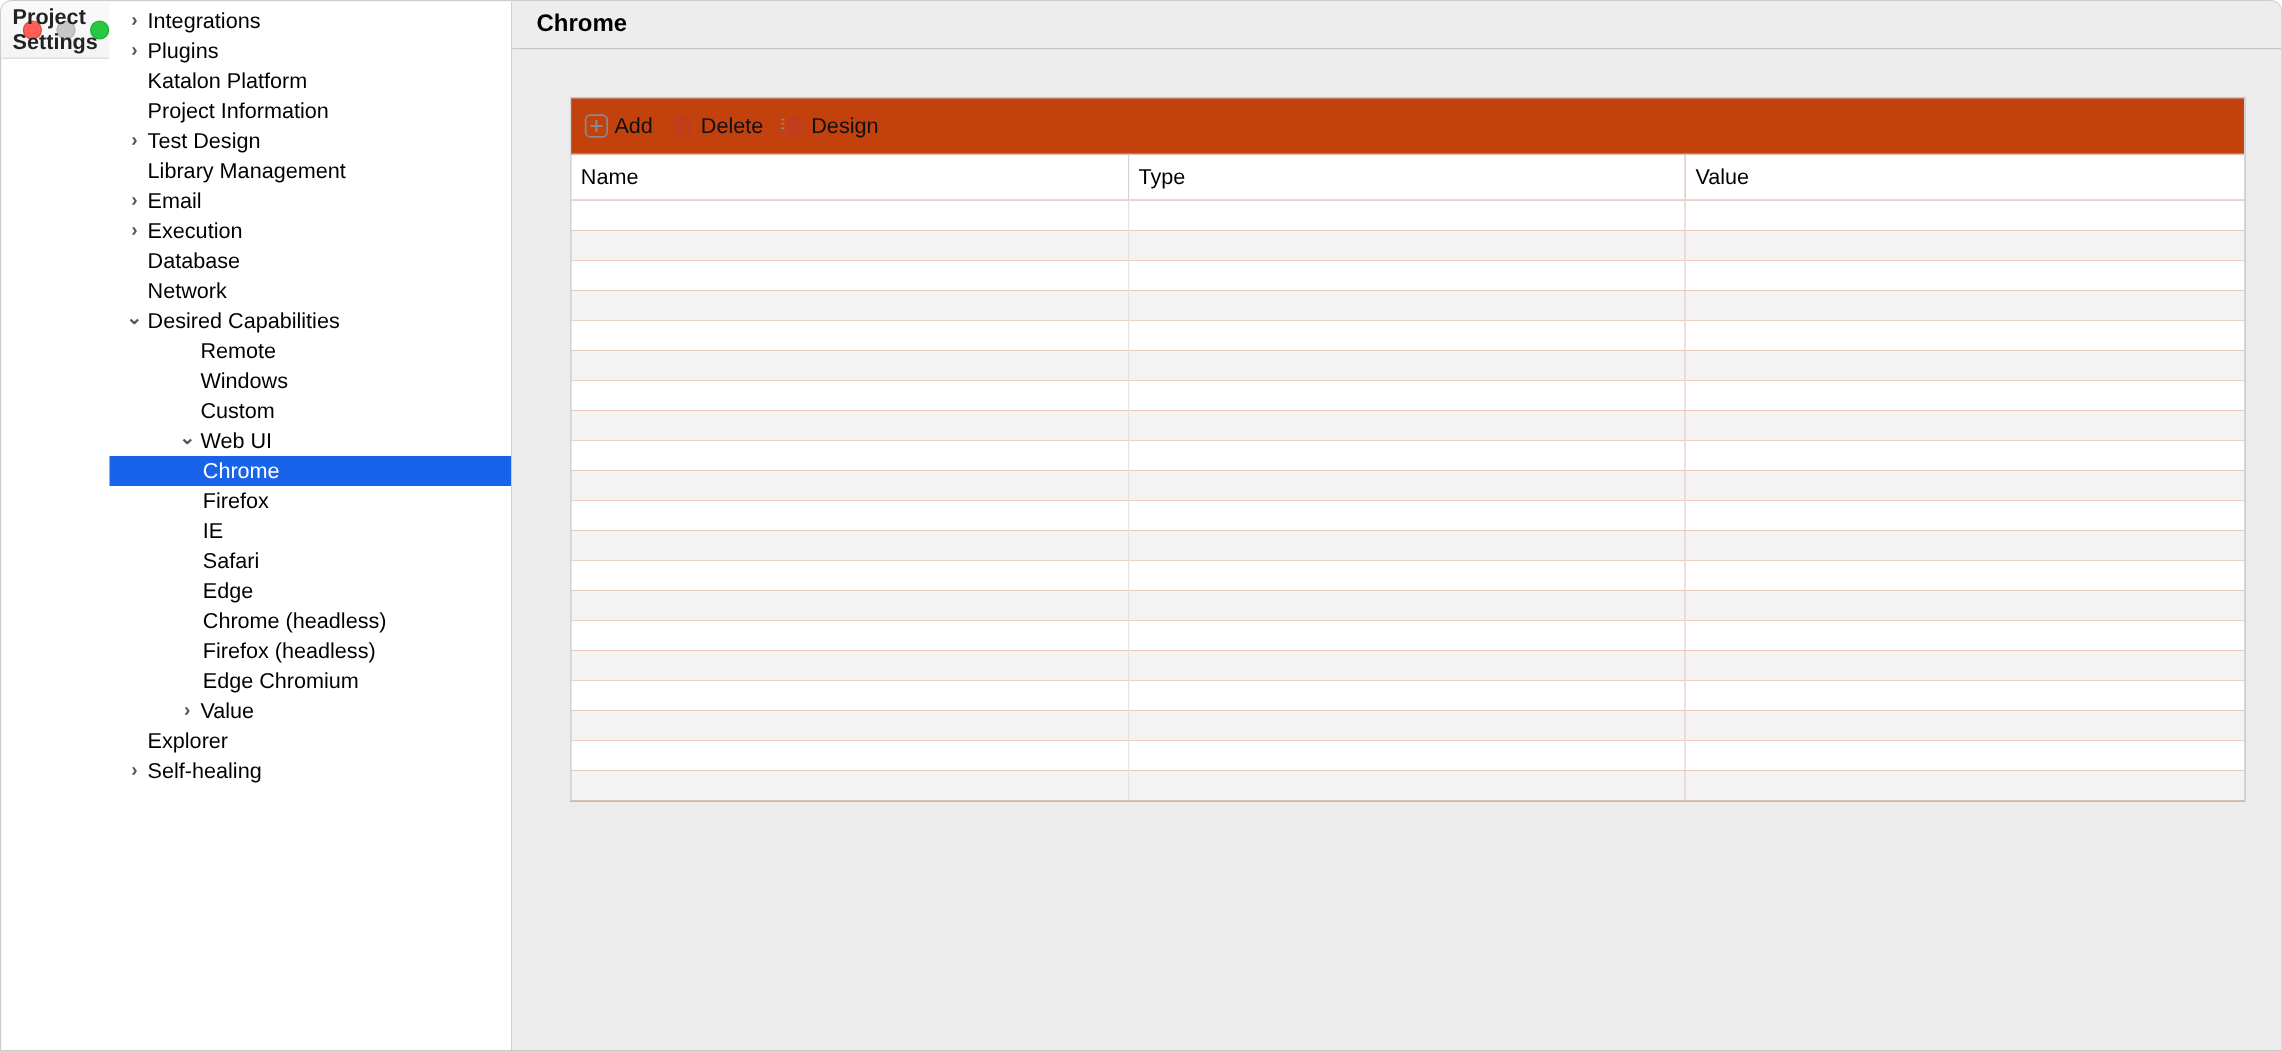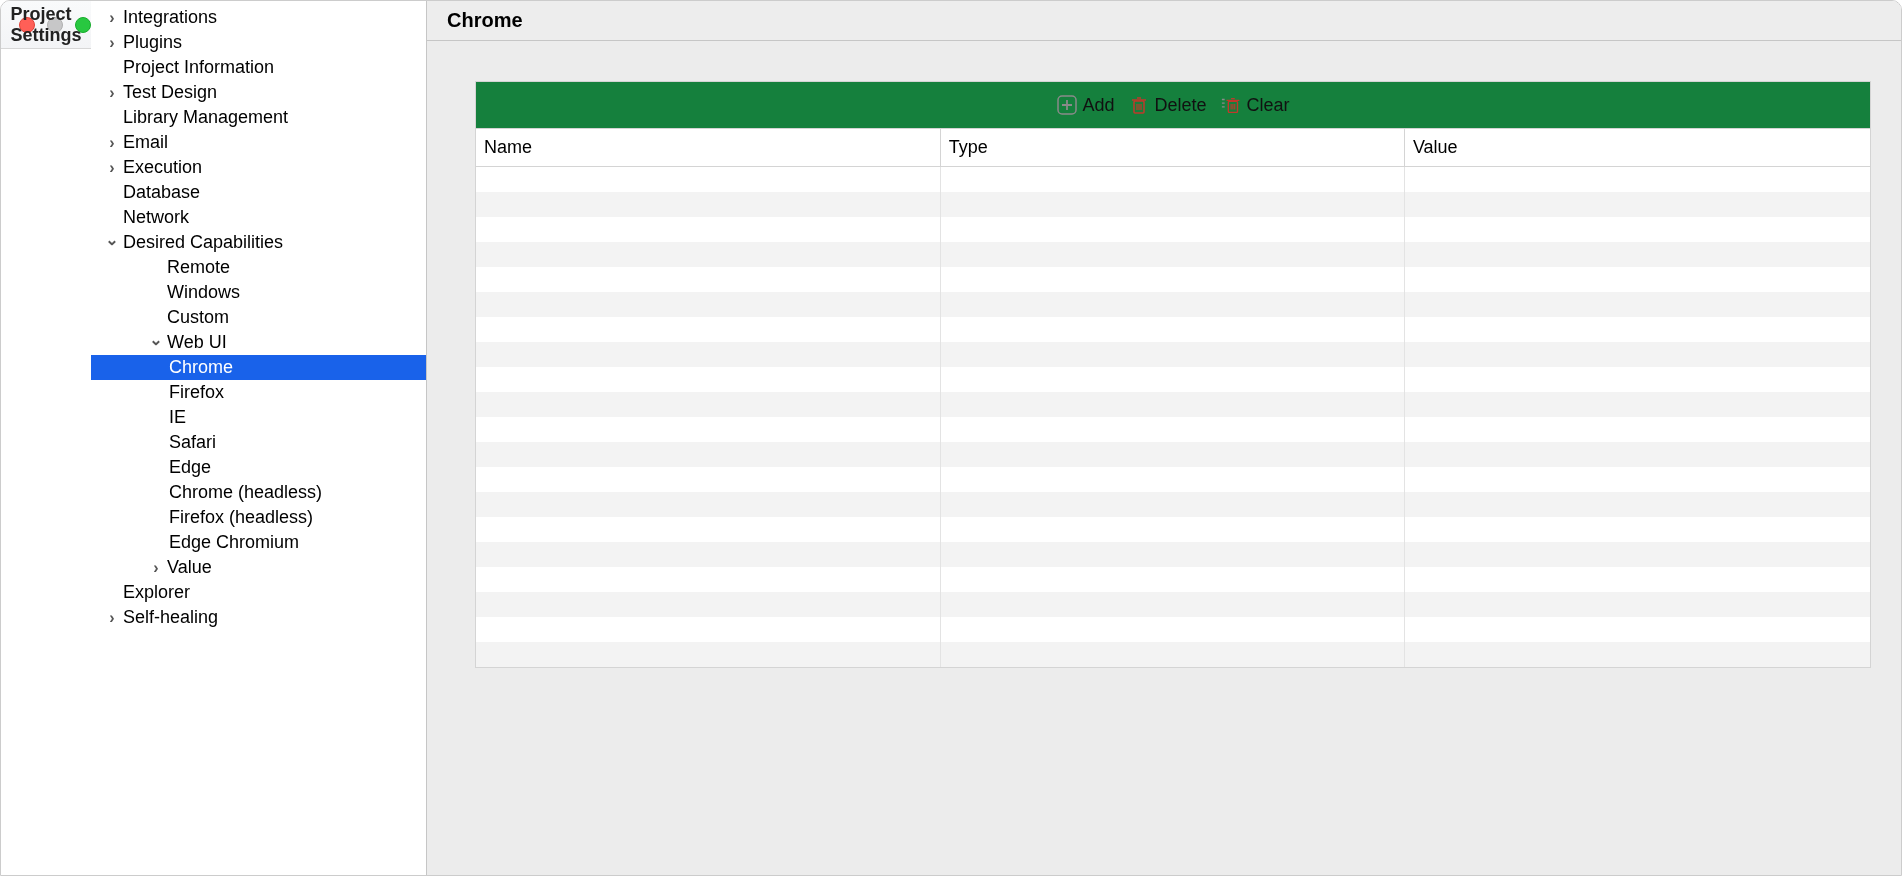--- a/index.html
+++ b/index.html
@@ -104,25 +104,24 @@
       font-size: 20px;
       border-bottom: 1px solid #c6c6c6;
       background: #ededed;
     }
     .content {
       flex: 1;
       padding: 40px 30px 0 48px;
       overflow: auto;
     }
     .card {
-      background: #15803d;
+      background: #c2410c;
       border: 1px solid #d4d4d4;
       display: flex;
       flex-direction: column;
-      align-items: center;
     }
     .toolbar {
       display: flex;
       gap: 14px;
       padding: 12px 10px;
       align-items: center;
     }
     .tbtn {
       display: flex;
       align-items: center;
@@ -179,20 +178,24 @@
 
   <div class="body">
     <div class="sidebar" id="sidebar">
         <div class="tree-row indent0">
           <span class="chev" style="font-weight: 700; font-size: 16px;">›</span>
           <span>Integrations</span>
         </div>
         <div class="tree-row indent0">
           <span class="chev" style="font-weight: 700; font-size: 16px;">›</span>
           <span>Plugins</span>
+        </div>
+        <div class="tree-row indent0">
+          <span class="chev">&nbsp;</span>
+          <span>Katalon Platform</span>
         </div>
         <div class="tree-row indent0">
           <span class="chev">&nbsp;</span>
           <span>Project Information</span>
         </div>
         <div class="tree-row indent0">
           <span class="chev" style="font-weight: 700; font-size: 16px;">›</span>
           <span>Test Design</span>
         </div>
         <div class="tree-row indent0">
@@ -316,21 +319,21 @@
                   <line x1="1" y1="8" x2="4" y2="8" stroke="#8a8a8a" stroke-width="1.4"></line>
                   <line x1="1" y1="12" x2="4" y2="12" stroke="#8a8a8a" stroke-width="1.4"></line>
                   <rect x="8" y="6" width="10" height="12" rx="1" fill="none" stroke="#c0392b" stroke-width="1.5"></rect>
                   <line x1="6" y1="5" x2="20" y2="5" stroke="#c0392b" stroke-width="1.5"></line>
                   <line x1="11" y1="3" x2="15" y2="3" stroke="#c0392b" stroke-width="1.5"></line>
                   <line x1="11" y1="9" x2="11" y2="15" stroke="#c0392b" stroke-width="1.2"></line>
                   <line x1="13" y1="9" x2="13" y2="15" stroke="#c0392b" stroke-width="1.2"></line>
                   <line x1="15" y1="9" x2="15" y2="15" stroke="#c0392b" stroke-width="1.2"></line>
                 </svg>
               </span>
-              <span>Clear</span>
+              <span>Design</span>
             </div>
           </div>
           <table class="table">
             <colgroup>
               <col style="width:33.3%">
               <col style="width:33.3%">
               <col style="width:33.4%">
             </colgroup>
             <thead>
               <tr class="thead-row">

